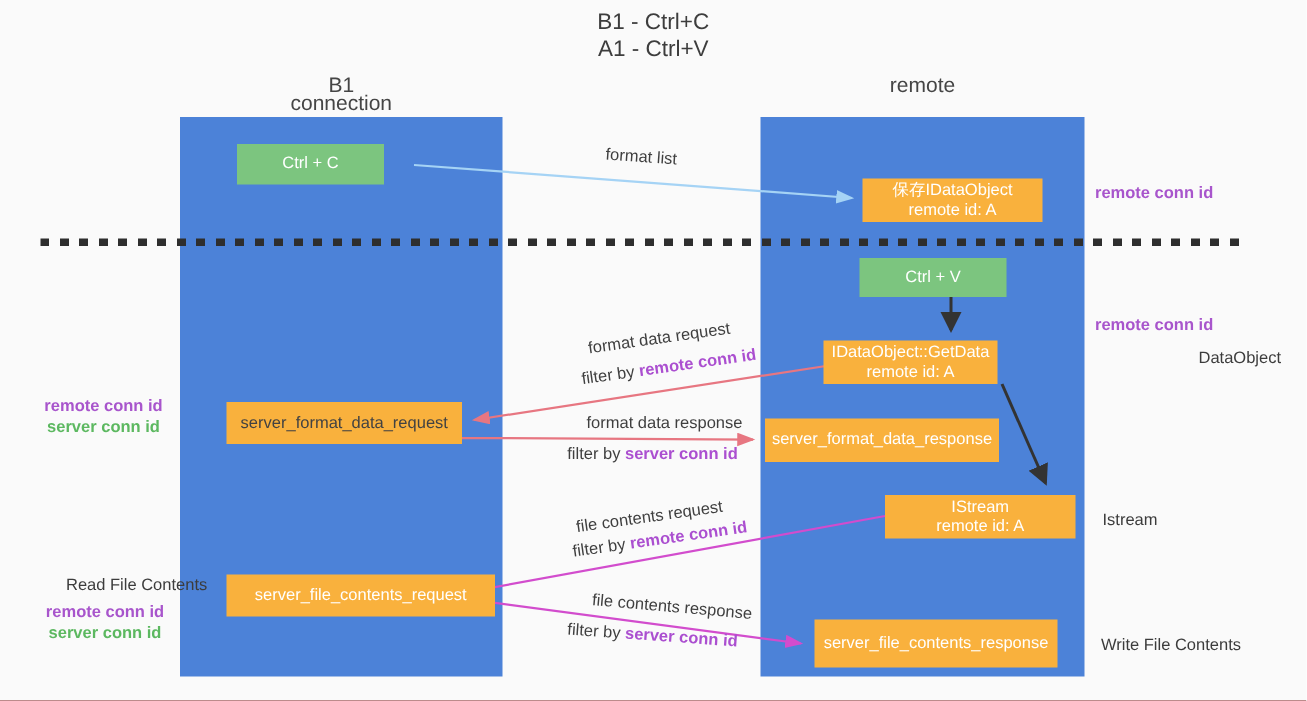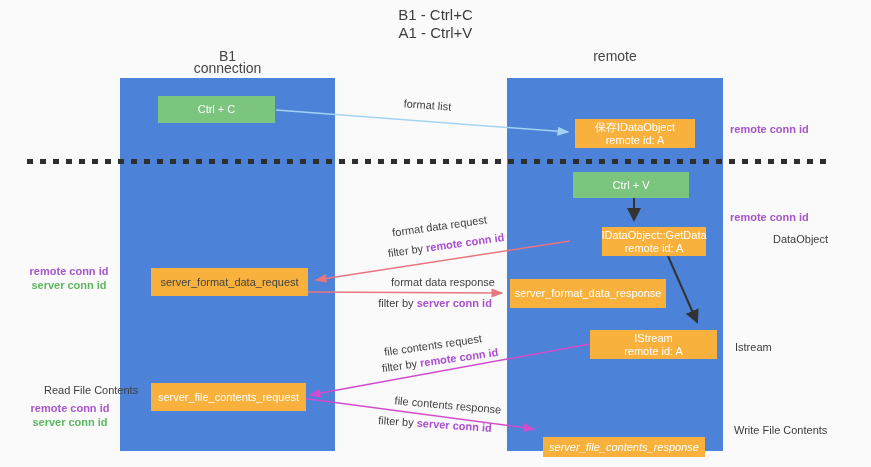--- a/index.html
+++ b/index.html
@@ -64,62 +64,62 @@
     <line x1="634" y1="198" x2="634" y2="220" stroke="#333" stroke-width="2" marker-end="url(#m-black)"></line>
     <line x1="570" y1="241" x2="316" y2="280" stroke="#e77681" stroke-width="1.5" marker-end="url(#m-red)"></line>
     <line x1="308" y1="292" x2="502" y2="293" stroke="#e77681" stroke-width="1.5" marker-end="url(#m-red)"></line>
     <line x1="668" y1="256" x2="697" y2="322" stroke="#333" stroke-width="2" marker-end="url(#m-black)"></line>
     <line x1="590" y1="344" x2="310" y2="395" stroke="#d24ccd" stroke-width="1.5" marker-end="url(#m-magenta)"></line>
     <line x1="301" y1="398" x2="534" y2="429" stroke="#d24ccd" stroke-width="1.5" marker-end="url(#m-magenta)"></line>
   </svg>
 
   <div class="abs dashed-line" style="left:27px;top:159px;width:803px;"></div>
 
-  <div class="abs node node-green" style="left:158px;top:96px;width:117px;height:27px;">
+  <div class="abs node node-green" style="left:158px;top:96px;width:98px;height:27px;">
     <span>Ctrl + C</span>
   </div>
 
   <div class="abs node node-orange" style="left:575px;top:119px;width:120px;height:29px;">
     <span class="small2">保存IDataObject</span>
     <span class="small2">remote id: A</span>
   </div>
 
-  <div class="abs node node-green" style="left:573px;top:172px;width:116px;height:26px;">
+  <div class="abs node node-green" style="left:573px;top:172px;width:98px;height:26px;">
     <span>Ctrl + V</span>
   </div>
 
-  <div class="abs node node-orange" style="left:602px;top:227px;width:104px;height:29px;">
+  <div class="abs node node-orange" style="left:549px;top:227px;width:116px;height:29px;">
     <span class="small2">IDataObject::GetData</span>
     <span class="small2">remote id: A</span>
   </div>
 
   <div class="abs node node-orange node-dark-text" style="left:151px;top:268px;width:157px;height:28px;">
     <span>server_format_data_request</span>
   </div>
 
   <div class="abs node node-orange" style="left:510px;top:279px;width:156px;height:29px;">
     <span>server_format_data_response</span>
   </div>
 
   <div class="abs node node-orange" style="left:590px;top:330px;width:127px;height:29px;">
     <span>IStream</span>
     <span>remote id: A</span>
   </div>
 
-  <div class="abs node node-orange" style="left:151px;top:383px;width:155px;height:28px;">
+  <div class="abs node node-orange" style="left:151px;top:383px;width:179px;height:28px;">
     <span>server_file_contents_request</span>
   </div>
 
-  <div class="abs node node-orange" style="left:543px;top:437px;width:162px;height:20px;font-style:italic;">
+  <div class="abs node node-orange" style="left:543px;top:413px;width:162px;height:32px;">
     <span>server_file_contents_response</span>
   </div>
 
   <div class="abs side-label purple" style="left:730px;top:123px;">remote conn id</div>
   <div class="abs side-label purple" style="left:730px;top:211px;">remote conn id</div>
-  <div class="abs side-label" style="left:731px;top:233px;padding-left:42px;">DataObject</div>
+  <div class="abs side-label" style="left:757px;top:233px;padding-left:42px;">DataObject</div>
   <div class="abs side-label" style="left:735px;top:341px;">Istream</div>
   <div class="abs side-label" style="left:734px;top:424px;">Write File Contents</div>
 
   <div class="abs side-label purple" style="left:27px;top:265px;width:84px;text-align:center;">remote conn id</div>
   <div class="abs side-label green-lbl" style="left:27px;top:279px;width:84px;text-align:center;">server conn id</div>
   <div class="abs side-label" style="left:28px;top:384px;margin-left:16px;">Read File Contents</div>
   <div class="abs side-label purple" style="left:28px;top:402px;width:84px;text-align:center;">remote conn id</div>
   <div class="abs side-label green-lbl" style="left:28px;top:416px;width:84px;text-align:center;">server conn id</div>
 
   <div class="abs arrow-label rot-dn4" style="left:385px;top:99px;width:85px;">format list</div>

